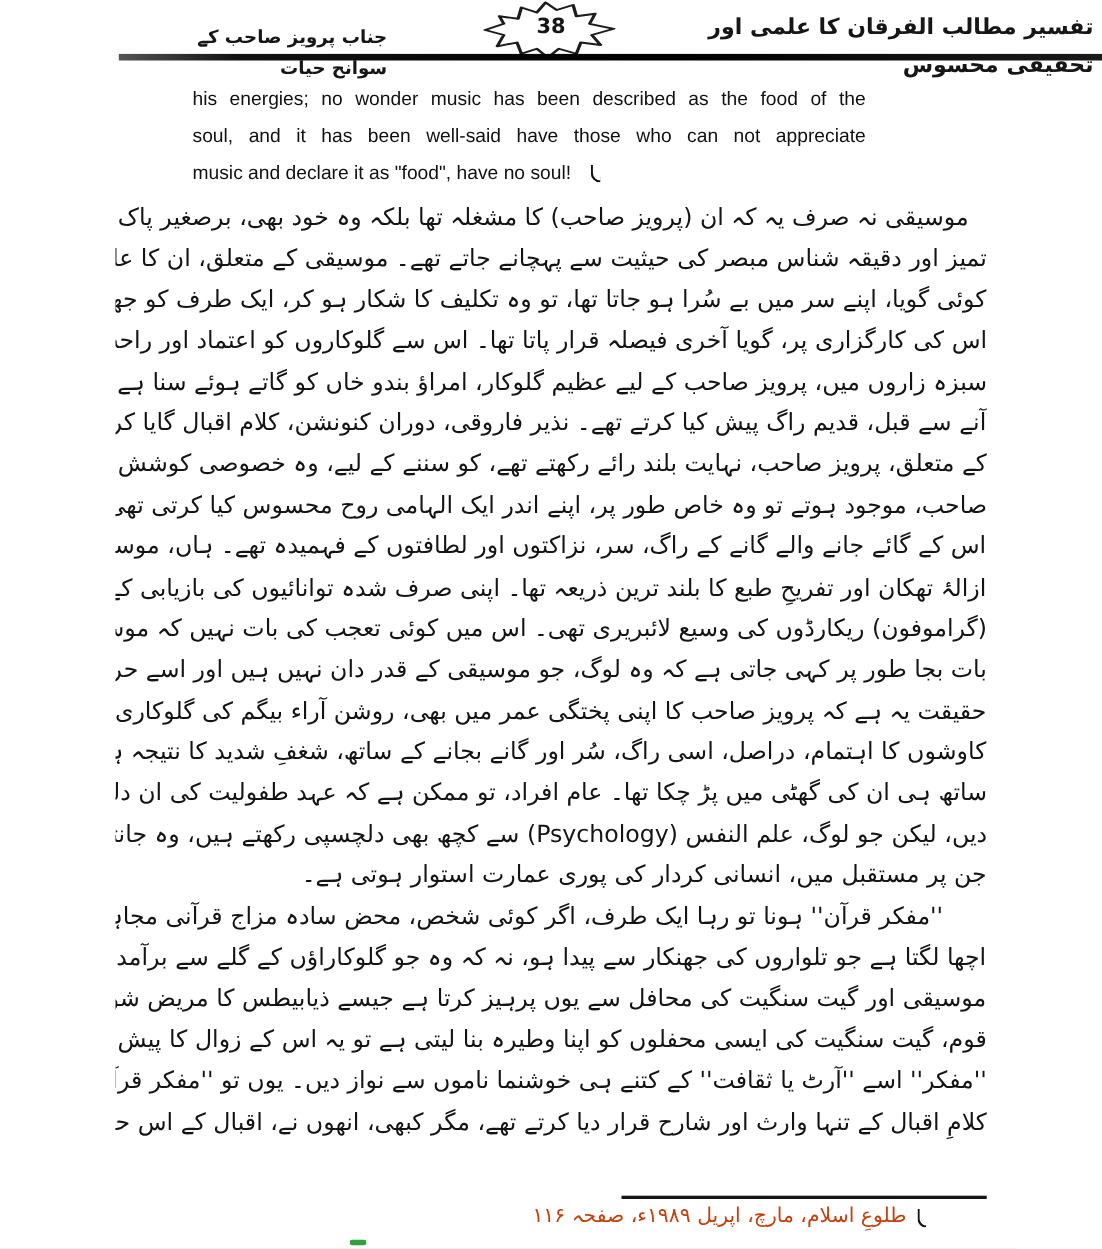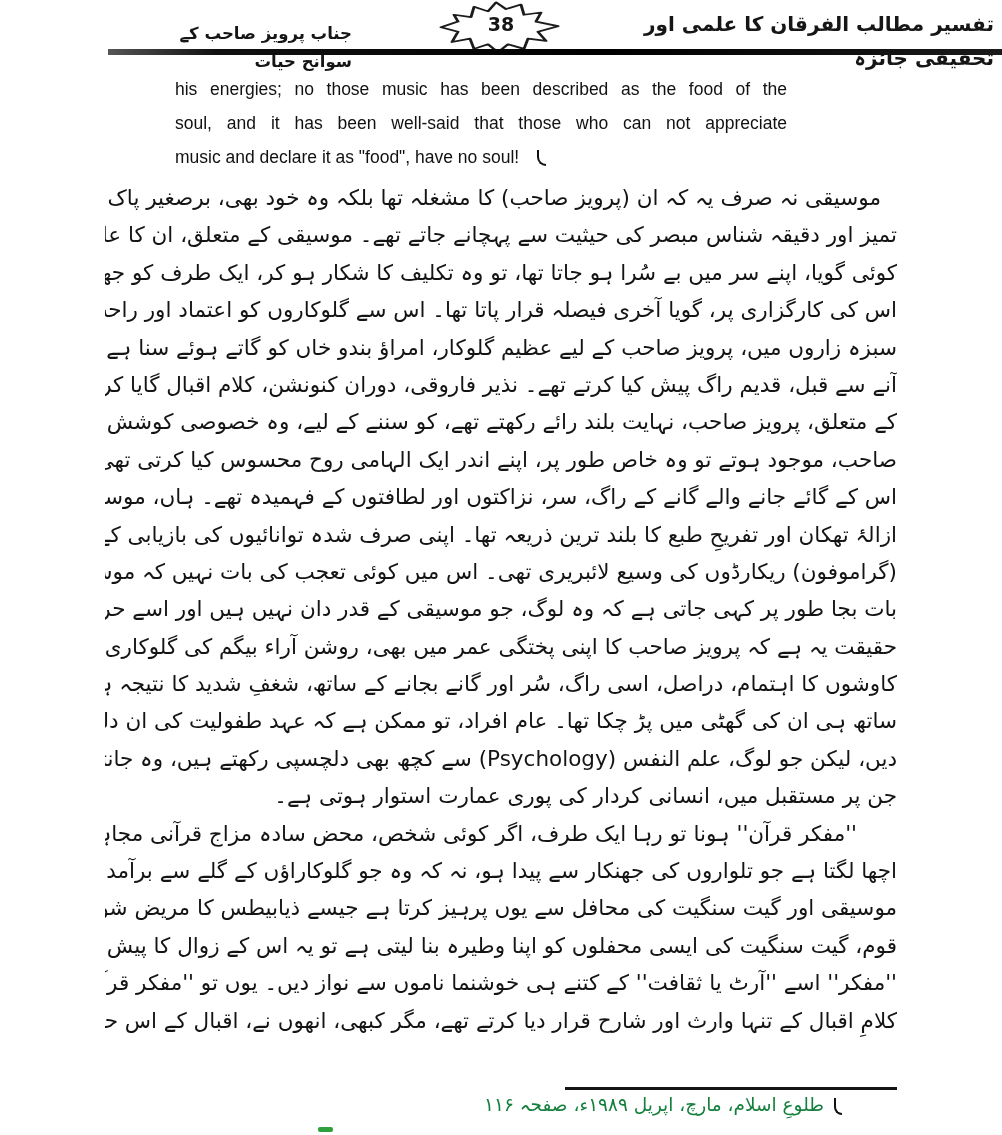--- a/index.html
+++ b/index.html
@@ -32,51 +32,51 @@
         font-size:21.5px;color:#141414;}
   .uline{height:37.4px;line-height:37.4px;text-align:justify;text-align-last:justify;
          white-space:nowrap;overflow:hidden;}
   .uline.open{text-align:right;text-align-last:right;white-space:normal;}
   .ind-sm{text-indent:16px;}
   .ind-lg{text-indent:40px;}
 
   
   .fn-sep{position:absolute;top:1087px;left:565px;width:332px;height:3px;background:#151515;}
   .fnote{position:absolute;top:1094px;right:160px;direction:rtl;font-size:18.5px;
-         color:#15803d;display:flex;gap:10px;align-items:flex-end;}
+         color:#c2410c;display:flex;gap:10px;align-items:flex-end;}
   .fn-mark{display:inline-block;width:6px;height:15px;border-left:2.5px solid #111;
            border-bottom:2px solid #111;border-bottom-left-radius:8px;margin-top:4px;}
 
   
   .art-green{position:absolute;left:318px;top:1127px;width:15px;height:5px;
              background:#2fa13c;border-radius:2px;}
 </style>
 </head>
 <body>
 
 <div class="page">
 
-  <div class="hdr-right" lang="ur" dir="rtl">تفسیر مطالب الفرقان کا علمی اور تحقیقی جائزہ</div>
+  <div class="hdr-right" lang="ur" dir="rtl">تفسیر مطالب الفرقان کا علمی اور تحقیقی محسوس</div>
 
   <div class="hdr-left" lang="ur" dir="rtl">جناب پرویز صاحب کے سوانح حیات</div>
 
   <div class="ornament">
     <span>
       <svg viewBox="0 0 130 95" preserveAspectRatio="none" aria-hidden="true">
         <polygon points="5,48 22,38 18,26 35,30 38,12 52,20 60,4 70,16 85,8 88,26 105,22 100,38 122,46 102,56 110,72 92,68 88,86 72,78 62,92 52,78 38,86 34,68 16,74 22,56" fill="#ffffff" stroke="#1c1c1c" stroke-width="3" stroke-linejoin="round"></polygon>
       </svg>
     </span>
     <span class="pagenum">38</span>
   </div>
 
   <div class="hdr-rule"></div>
 
   <div class="eng">
-    <div class="eline">his energies; no those music has been described as the food of the</div>
-    <div class="eline">soul, and it has been well-said that those who can not appreciate</div>
+    <div class="eline">his energies; no wonder music has been described as the food of the</div>
+    <div class="eline">soul, and it has been well-said have those who can not appreciate</div>
     <div class="eline last"><span>music and declare it as "food", have no soul!</span><span class="fn-curve"></span></div>
   </div>
 
   <div class="urdu" lang="ur" dir="rtl">
 
     <div>
       <div class="uline ind-sm">موسیقی نہ صرف یہ کہ ان (پرویز صاحب) کا مشغلہ تھا بلکہ وہ خود بھی، برصغیر پاک و ہند کی قدیم اور شستہ موسیقی کے صاحبِ</div>
       <div class="uline">تمیز اور دقیقہ شناس مبصر کی حیثیت سے پہچانے جاتے تھے۔ موسیقی کے متعلق، ان کا علم اور ان کا گوشِ نغمہ شناس بڑا عظیم تھا۔ اگر</div>
       <div class="uline">کوئی گویا، اپنے سر میں بے سُرا ہو جاتا تھا، تو وہ تکلیف کا شکار ہو کر، ایک طرف کو جھک جاتے، کسی گویے پر، ان کا رویۂ تحسین</div>
       <div class="uline">اس کی کارگزاری پر، گویا آخری فیصلہ قرار پاتا تھا۔ اس سے گلوکاروں کو اعتماد اور راحت میسر آتی۔ میں نے ۲۵-بی، گلبرگ کے</div>

